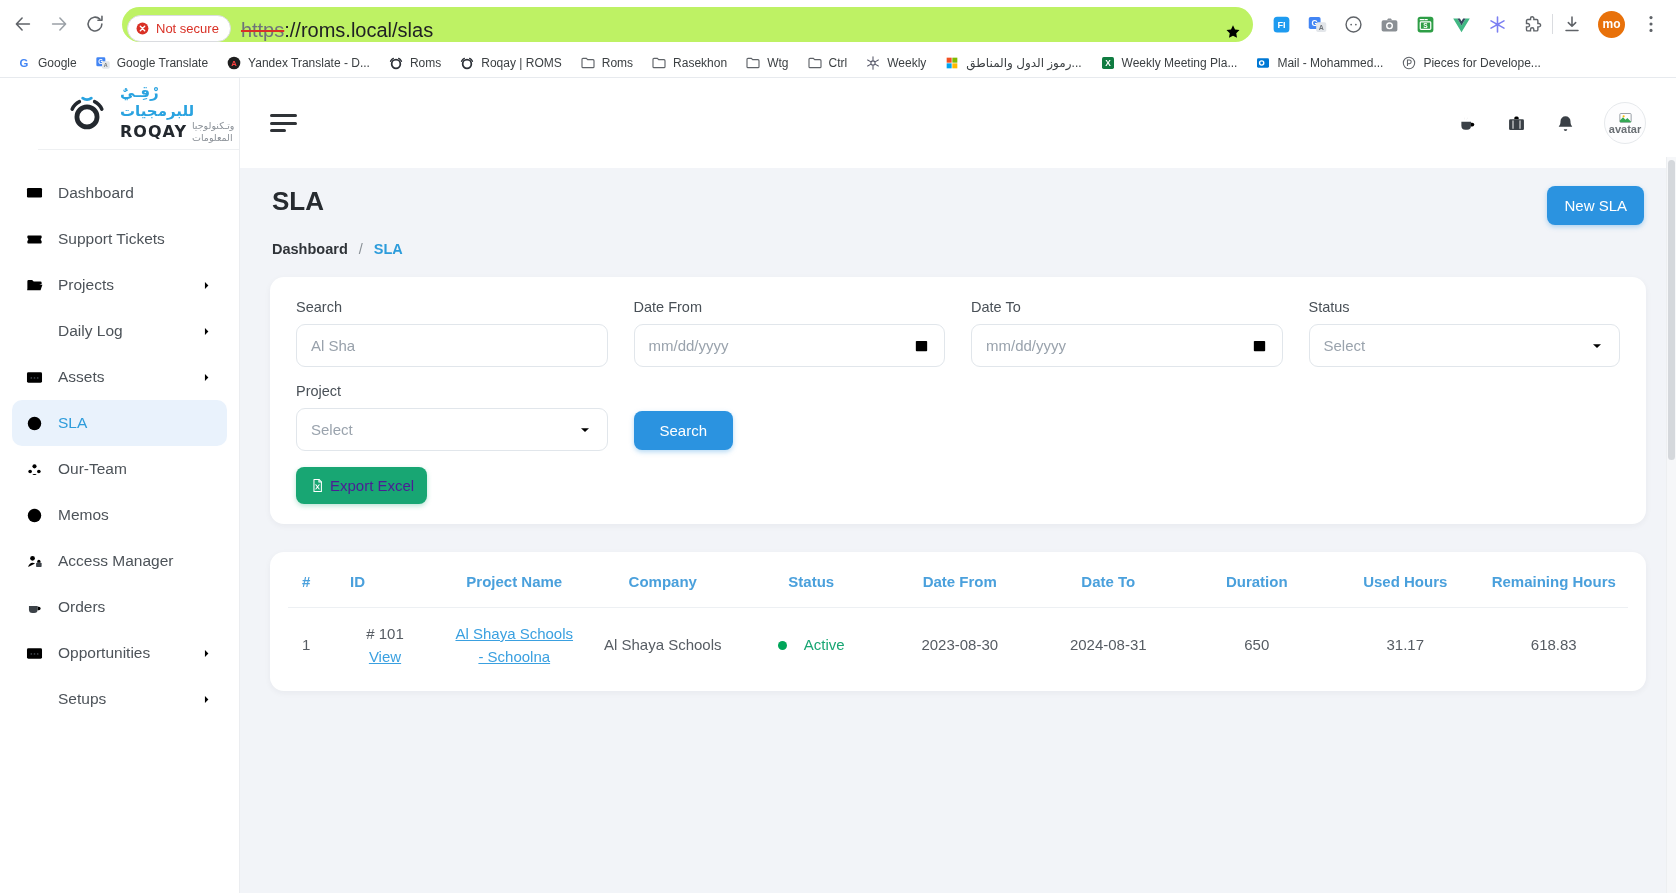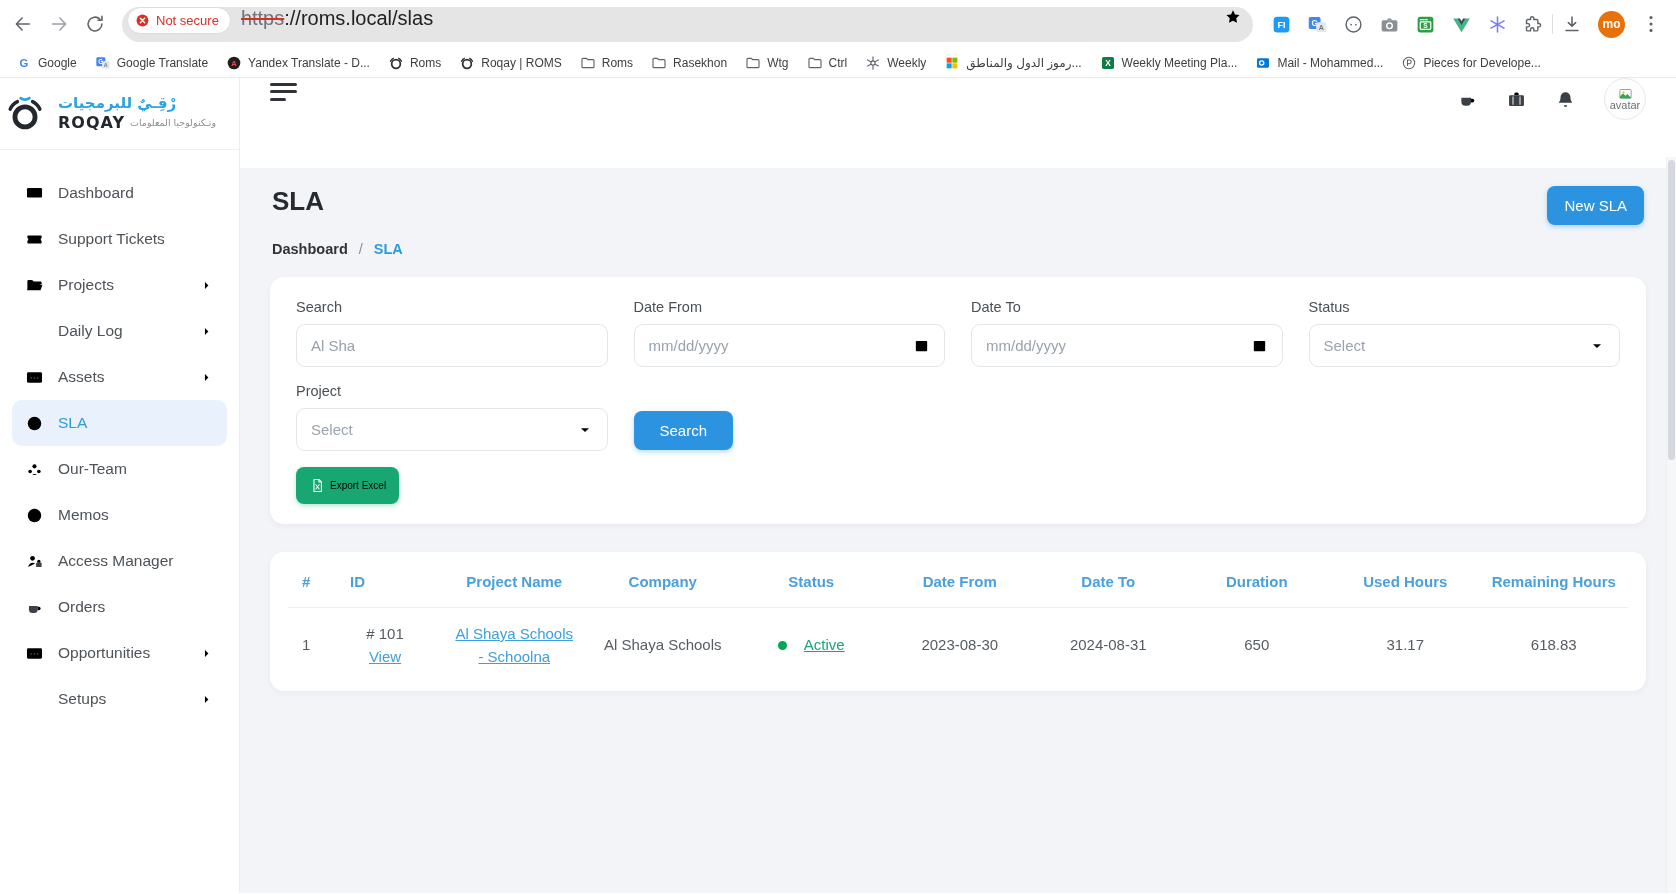--- a/index.html
+++ b/index.html
@@ -6,74 +6,74 @@
   html,body { width:1676px; height:894px; overflow:hidden; }
   body { font-family:"Liberation Sans","DejaVu Sans",sans-serif; background:#fff; color:#202124; }
   .screen { width:1676px; height:894px; position:relative; overflow:hidden; background:#fff; }
 
   
   .toolbar { height:48px; display:flex; align-items:center; padding:0 8px 0 12px; background:#fff; }
   .navbtns { display:flex; align-items:center; gap:14px; margin-right:8px; }
   .tbico { width:22px; height:22px; display:inline-block; color:#5f6368; cursor:pointer; }
   .tbico.fwd { color:#9aa0a6; }
   .tbico svg, .ico svg { width:100%; height:100%; fill:none; stroke:currentColor; stroke-width:1.7; stroke-linecap:round; stroke-linejoin:round; }
-  .omnibox { flex:1; height:35px; background:#e5e5e5; border-radius:18px; margin:0 12px 0 8px; display:flex; align-items:flex-start; padding:0 10px 0 5px; min-width:0; }
+  .omnibox { flex:1; height:35px; background:#bef264; border-radius:18px; margin:0 12px 0 8px; display:flex; align-items:flex-end; padding:0 10px 0 5px; min-width:0; }
   .chip { display:flex; align-items:center; gap:6px; background:#fff; border:1px solid #dadce0; border-radius:14px; height:27px; padding:0 11px 0 7px; color:#d93025; font-size:13px; white-space:nowrap; cursor:pointer; }
   .chip .ico { width:15px; height:15px; }
   .urltext { margin-left:10px; font-size:20px; color:#202124; white-space:nowrap; overflow:hidden; flex:1; cursor:text; }
   .strike { color:#6e7379; text-decoration:line-through; text-decoration-color:#d93025; text-decoration-thickness:1.5px; }
   .starbtn { width:20px; height:20px; color:#5f6368; margin-left:8px; cursor:pointer; flex:none; }
   .extrow { display:flex; align-items:center; gap:15px; padding:0 6px; }
   .extico { width:21px; height:21px; display:inline-block; cursor:pointer; }
   .extico svg { width:100%; height:100%; }
   .vsep { width:1px; height:20px; background:#dadce0; margin:0 2px; }
   .profile { width:27px; height:27px; border-radius:50%; background:#e8710a; color:#fff; font-size:12px; font-weight:bold; display:flex; align-items:center; justify-content:center; cursor:pointer; }
   .bookmarks { height:30px; display:flex; align-items:center; gap:18px; padding:0 16px; background:#fff; border-bottom:1px solid #e7eaee; overflow:hidden; }
   .bm-item { display:flex; align-items:center; gap:6px; cursor:pointer; white-space:nowrap; }
   .bm-ico { width:16px; height:16px; flex:none; }
   .bm-ico svg { width:100%; height:100%; }
   .bm-label { font-size:12px; color:#3c4043; }
 
   
   .app { display:flex; height:815px; position:relative; }
   .sidebar { width:240px; background:#fff; border-right:1px solid #ebedf0; flex:none; }
-  .side-logo { height:72px; display:flex; align-items:center; gap:10px; padding:0 2px; border-bottom:1px solid #eef0f2; }
+  .side-logo { height:72px; display:flex; align-items:center; gap:10px; padding:0 26px; border-bottom:1px solid #eef0f2;margin-left:38px; }
   .logomark { width:46px; height:46px; flex:none; }
   .logotext { display:flex; flex-direction:column; line-height:1.25; font-family:"DejaVu Sans",sans-serif; }
   .logotext .l1 { color:#2aa3e0; font-size:15px; font-weight:bold; }
   .logotext .l2 { font-size:9.5px; color:#8a9097; display:flex; gap:5px; align-items:center; }
   .logotext .brand { color:#23282e; font-weight:bold; letter-spacing:1px; font-size:16px; }
   .nav { padding:20px 12px 0; }
   .nav-item { height:46px; display:flex; align-items:center; gap:14px; padding:0 13px; color:#4d5359; font-size:15.5px; border-radius:10px; cursor:pointer; }
   .nav-item .nav-ico { width:19px; height:19px; flex:none; color:#3c4248; }
   .nav-item .chev { width:15px; height:15px; margin-left:auto; color:#9aa2ac; }
   .nav-item.active { background:#e9f2fc; color:#2d9cdb; }
   .nav-item.active .nav-ico { color:#2d9cdb; }
 
   .main { flex:1; display:flex; flex-direction:column; background:#f2f4f8; min-width:0; }
-  .topbar { height:90px; background:#fff; display:flex; align-items:flex-start; padding:0 30px; }
+  .topbar { height:90px; background:#fff; display:flex; align-items:center; padding:0 30px;font-weight:bold; }
   .burger { width:27px; cursor:pointer; }
   .burger div { height:3px; background:#2f3337; border-radius:2px; margin:4.5px 0; }
   .burger div:nth-child(3) { width:60%; }
   .top-right { margin-left:auto; display:flex; align-items:center; gap:28px; }
   .top-ico { width:21px; height:21px; color:#3a4046; cursor:pointer; }
   .avatar { width:42px; height:42px; border-radius:50%; border:1px solid #e6e9ec; background:#fdfdfe; display:flex; flex-direction:column; align-items:center; justify-content:center; overflow:hidden; cursor:pointer; }
   .avatar .brk { width:15px; height:13px; }
   .avatar .alt { font-size:11px; color:#6b7075; margin-top:-1px; }
 
   .content { padding:14px 30px 0; flex:1; overflow:hidden; }
   .page-head { display:flex; align-items:flex-start; justify-content:space-between; margin:4px 2px 20px; }
   .page-title { font-size:26px; font-weight:600; color:#272b30; }
   .crumbs { margin-top:24px; font-size:14.5px; }
   .crumbs .root { color:#2f3338; font-weight:bold; }
   .crumbs .sep { color:#8b9197; margin:0 7px; }
   .crumbs .cur { color:#2d9cdb; font-weight:bold; }
   .btn { border:none; border-radius:8px; font-family:inherit; cursor:pointer; }
   .btn-blue { background:#2b93e0; color:#fff; font-size:15px; padding:11px 17px; box-shadow:0 2px 5px rgba(43,147,224,.35); }
-  .btn-green { background:#18a673; color:#000000; font-size:10px; padding:10px 13px; display:inline-flex; align-items:center; gap:4px; box-shadow:0 2px 5px rgba(24,166,115,.3); }
+  .btn-green { background:#18a673; color:#4c1d95; font-size:15px; padding:10px 13px; display:inline-flex; align-items:center; gap:4px; box-shadow:0 2px 5px rgba(24,166,115,.3); }
   .btn-green .ico { width:17px; height:17px; color:#fff; }
 
   .card { background:#fff; border-radius:14px; box-shadow:0 2px 6px rgba(30,40,60,.05); }
   .filter-card { padding:22px 26px 20px; }
   .f-grid { display:grid; grid-template-columns:repeat(4,1fr); column-gap:26px; row-gap:16px; }
   .f-label { display:block; font-size:14.5px; color:#495057; margin-bottom:9px; }
   .inp { height:43px; width:100%; border:1px solid #e1e6eb; border-radius:9px; background:#fff; display:flex; align-items:center; padding:0 14px; font-size:15px; color:#9aa3ad; cursor:pointer; }
   .inp .ph { flex:1; }
   .inp .cal { width:17px; height:17px; color:#2f3337; }
   .inp .dd { width:16px; height:16px; color:#9aa3ab; }
@@ -83,21 +83,21 @@
 
   .table-card { margin-top:28px; padding:2px 18px 8px; }
   table { width:100%; border-collapse:collapse; table-layout:fixed; }
   th { color:#4aa0dc; font-size:15px; font-weight:600; padding:19px 8px 17px; border-bottom:1px solid #edf0f3; text-align:center; }
   td { padding:15px 8px; font-size:15px; color:#565c63; text-align:center; line-height:1.5; }
   th.c0, td.c0 { width:42px; text-align:left; padding-left:14px; }
   th.c1 { text-align:left; padding-left:20px; }
   td.c1 { text-align:center; width:110px; }
   th.c1w { width:110px; }
   a.tlink { color:#3aa0e0; text-decoration:underline; cursor:pointer; }
-  .status-cell { display:inline-flex; align-items:center; gap:17px; color:#18a673;text-decoration:underline; }
+  .status-cell { display:inline-flex; align-items:center; gap:17px; color:#18a673; }
   .status-dot { width:9px; height:9px; border-radius:50%; background:#00a65a; display:inline-block; }
 
   .pg-scroll { position:absolute; right:0; top:79px; bottom:0; width:10px; background:#f6f7f9; border-left:1px solid #edeff1; z-index:5; }
   .pg-thumb { position:absolute; top:3px; left:1px; width:7px; height:300px; background:#d5d8dc; border-radius:4px; }
 </style>
 </head>
 <body>
 
 <div class="screen">
 

